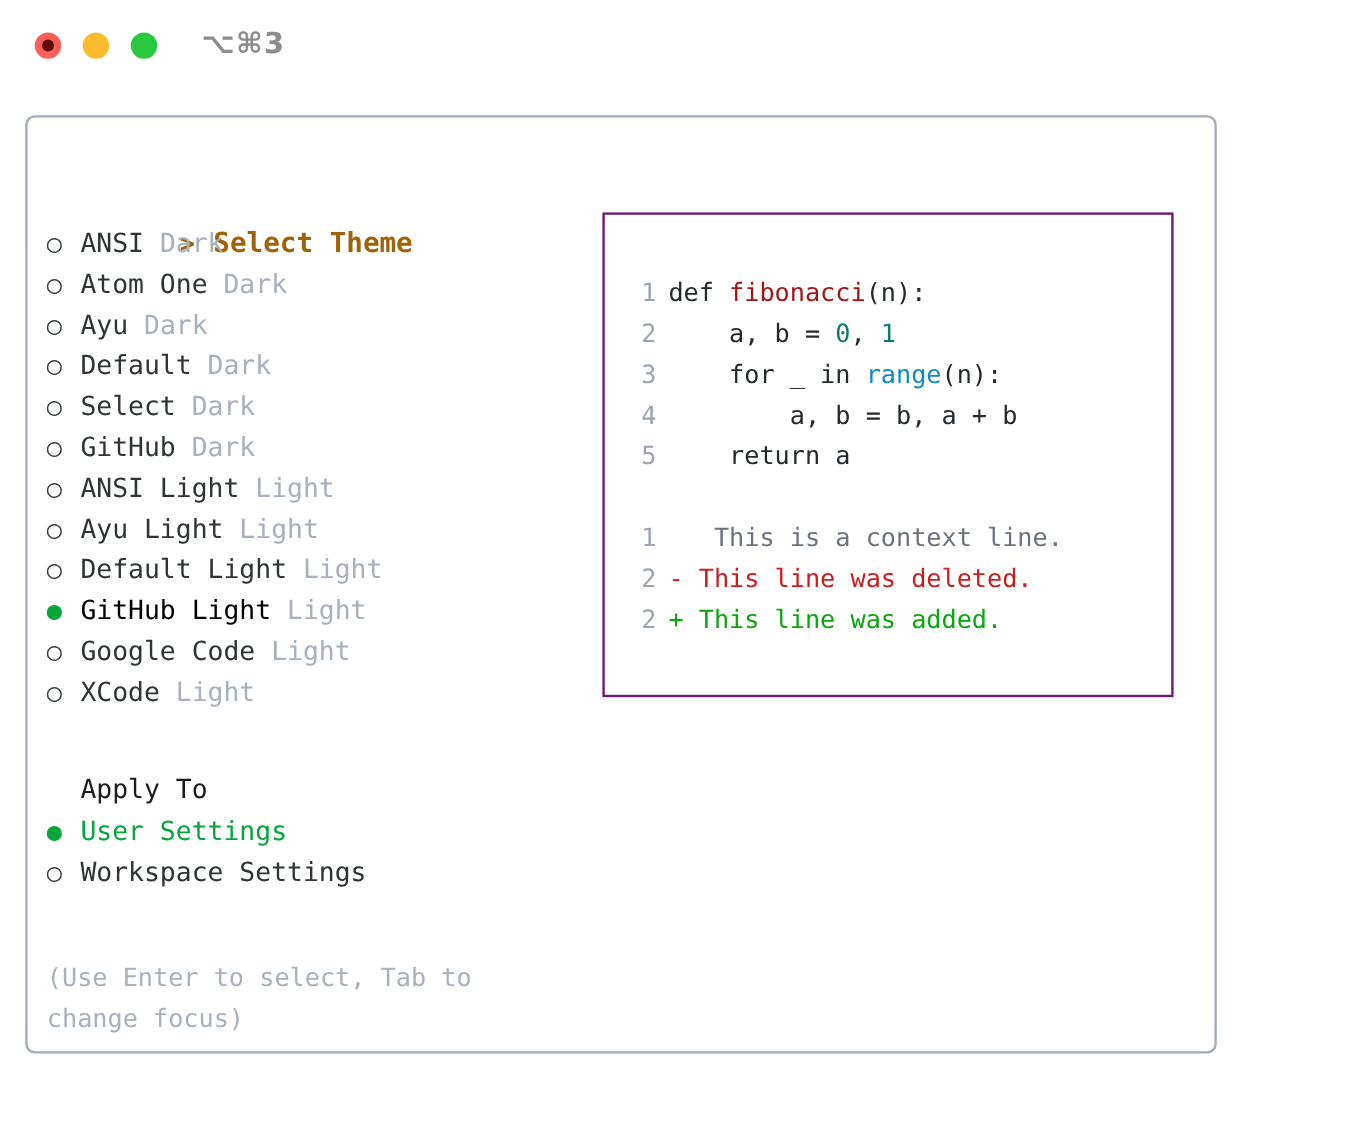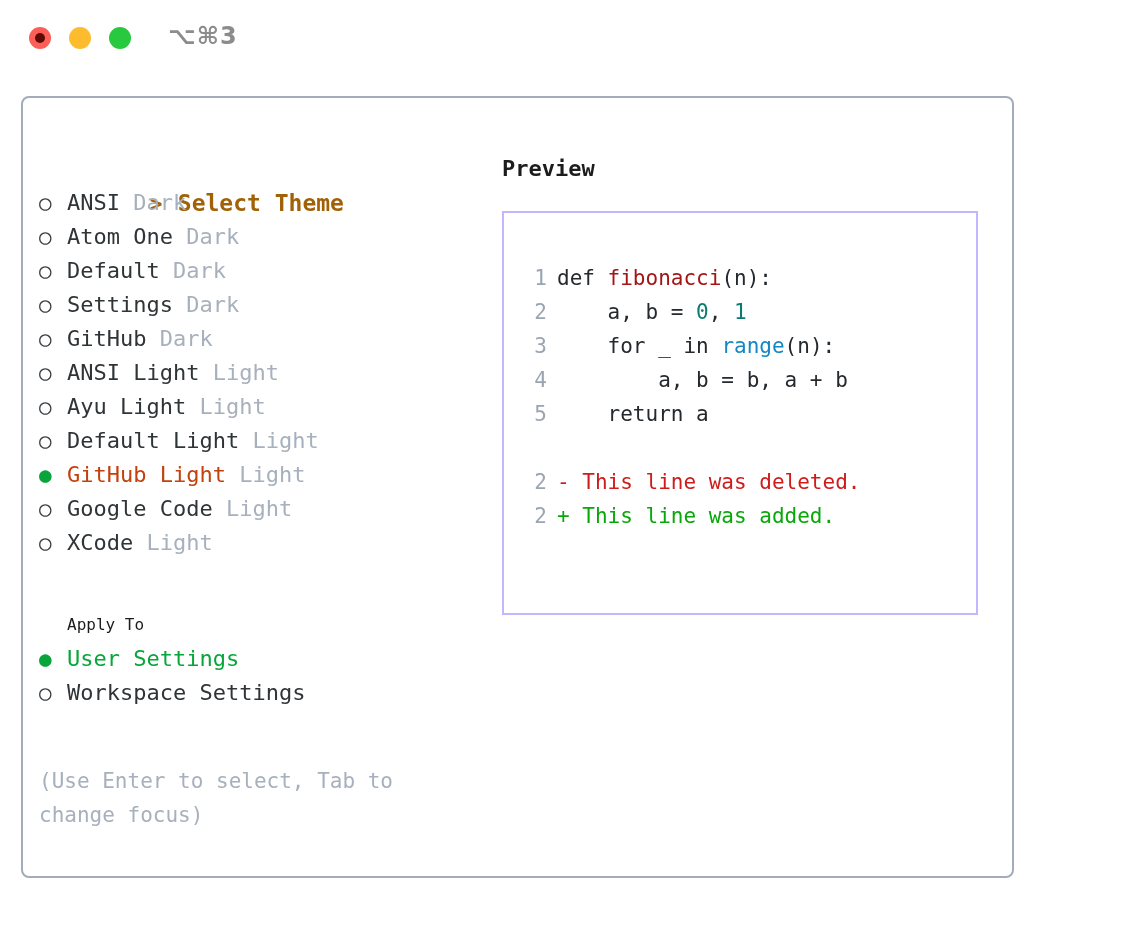--- a/index.html
+++ b/index.html
@@ -100,31 +100,31 @@
   .heading-row {
     font-weight: 700;
     color: #a16207;
     font-size: 23px;
   }
   .heading-row .bullet { font-weight: 700; }
 
   .theme-name { color: #2f3437; margin-top: 38px; }
   .theme-tag  { color: #a7b0bd; }
 
-  .row.selected .theme-name { color: #c2410c; }
+  .row.selected .theme-name { color: #000000; }
   .row.selected .bullet     { color: #08a63a; }
 
   .row .bullet.unsel { color: #3a3f44; }
 
   .section-gap { height: 48px; }
 
   .apply-heading {
     height: 34px;
     line-height: 34px;
-    font-size: 16px;
+    font-size: 22px;
     color: #1c1c1c;
     padding-left: 28px;
     white-space: pre;
   }
 
   .apply-row { color: #2f3437; }
   .apply-row.selected { color: #08a63a; }
   .apply-row.selected .bullet { color: #08a63a; }
 
   #hint {
@@ -147,21 +147,21 @@
     font-size: 22px;
     font-weight: 700;
     color: #1c1c1c;
     line-height: 34px;
     white-space: pre;
   }
   #code-box {
     margin-top: 25px;
     width: 476px;
     height: 404px;
-    border: 2px solid #c4b5fd;
+    border: 2px solid #701a75;
     background: #ffffff;
     box-sizing: border-box;
     padding: 48px 0 0 0;
   }
   .code-line {
     font-size: 21px;
     line-height: 34px;
     white-space: pre;
     padding-left: 19px;
   }
@@ -197,22 +197,23 @@
 
   <div id="card">
 
     <div id="left-col">
       <div class="row heading-row">
         <span class="bullet">&gt;</span><span>Select Theme</span>
       </div>
       <div id="theme-list">
           <div class="row"><span class="bullet unsel">○</span><span class="theme-name">ANSI</span><span class="theme-tag"> Dark</span></div>
           <div class="row"><span class="bullet unsel">○</span><span class="theme-name">Atom One</span><span class="theme-tag"> Dark</span></div>
+          <div class="row"><span class="bullet unsel">○</span><span class="theme-name">Ayu</span><span class="theme-tag"> Dark</span></div>
           <div class="row"><span class="bullet unsel">○</span><span class="theme-name">Default</span><span class="theme-tag"> Dark</span></div>
-          <div class="row"><span class="bullet unsel">○</span><span class="theme-name">Settings</span><span class="theme-tag"> Dark</span></div>
+          <div class="row"><span class="bullet unsel">○</span><span class="theme-name">Select</span><span class="theme-tag"> Dark</span></div>
           <div class="row"><span class="bullet unsel">○</span><span class="theme-name">GitHub</span><span class="theme-tag"> Dark</span></div>
           <div class="row"><span class="bullet unsel">○</span><span class="theme-name">ANSI Light</span><span class="theme-tag"> Light</span></div>
           <div class="row"><span class="bullet unsel">○</span><span class="theme-name">Ayu Light</span><span class="theme-tag"> Light</span></div>
           <div class="row"><span class="bullet unsel">○</span><span class="theme-name">Default Light</span><span class="theme-tag"> Light</span></div>
           <div class="row selected"><span class="bullet">●</span><span class="theme-name">GitHub Light</span><span class="theme-tag"> Light</span></div>
           <div class="row"><span class="bullet unsel">○</span><span class="theme-name">Google Code</span><span class="theme-tag"> Light</span></div>
           <div class="row"><span class="bullet unsel">○</span><span class="theme-name">XCode</span><span class="theme-tag"> Light</span></div>
         </div>
 
       <div class="section-gap"></div>
@@ -220,31 +221,31 @@
       <div class="apply-heading">Apply To</div>
       <div id="apply-list">
           <div class="row apply-row selected"><span class="bullet">●</span><span>User Settings</span></div>
           <div class="row apply-row"><span class="bullet unsel">○</span><span>Workspace Settings</span></div>
         </div>
 
       <div id="hint">(Use Enter to select, Tab to change focus)</div>
     </div>
 
     <div id="right-col">
-      <div id="preview-title">Preview</div>
       <div id="code-box">
         <div id="code-lines">
             <div class="code-line"><span class="lineno">1</span><span class="code-text"><span class="tok-plain">def </span><span class="tok-fn">fibonacci</span><span class="tok-plain">(n):</span></span></div>
             <div class="code-line"><span class="lineno">2</span><span class="code-text"><span class="tok-plain">    a, b = </span><span class="tok-num">0</span><span class="tok-plain">, </span><span class="tok-num">1</span></span></div>
             <div class="code-line"><span class="lineno">3</span><span class="code-text"><span class="tok-plain">    for _ in </span><span class="tok-call">range</span><span class="tok-plain">(n):</span></span></div>
             <div class="code-line"><span class="lineno">4</span><span class="code-text"><span class="tok-plain">        a, b = b, a + b</span></span></div>
             <div class="code-line"><span class="lineno">5</span><span class="code-text"><span class="tok-plain">    return a</span></span></div>
           </div>
         <div class="diff-gap"></div>
         <div id="diff-lines">
+            <div class="code-line"><span class="lineno">1</span><span class="code-text diff-ctx">   This is a context line.</span></div>
             <div class="code-line"><span class="lineno">2</span><span class="code-text diff-del">- This line was deleted.</span></div>
             <div class="code-line"><span class="lineno">2</span><span class="code-text diff-add">+ This line was added.</span></div>
           </div>
       </div>
     </div>
 
   </div>
 </div>
 
 </body></html>

